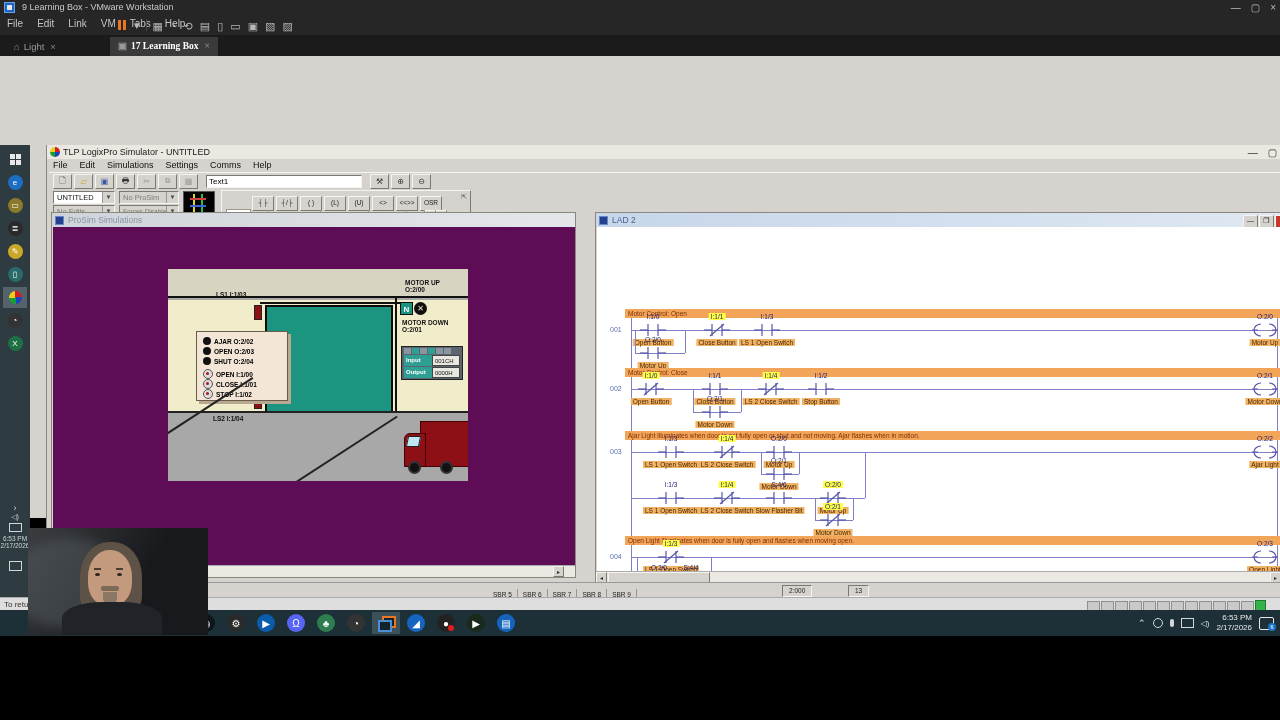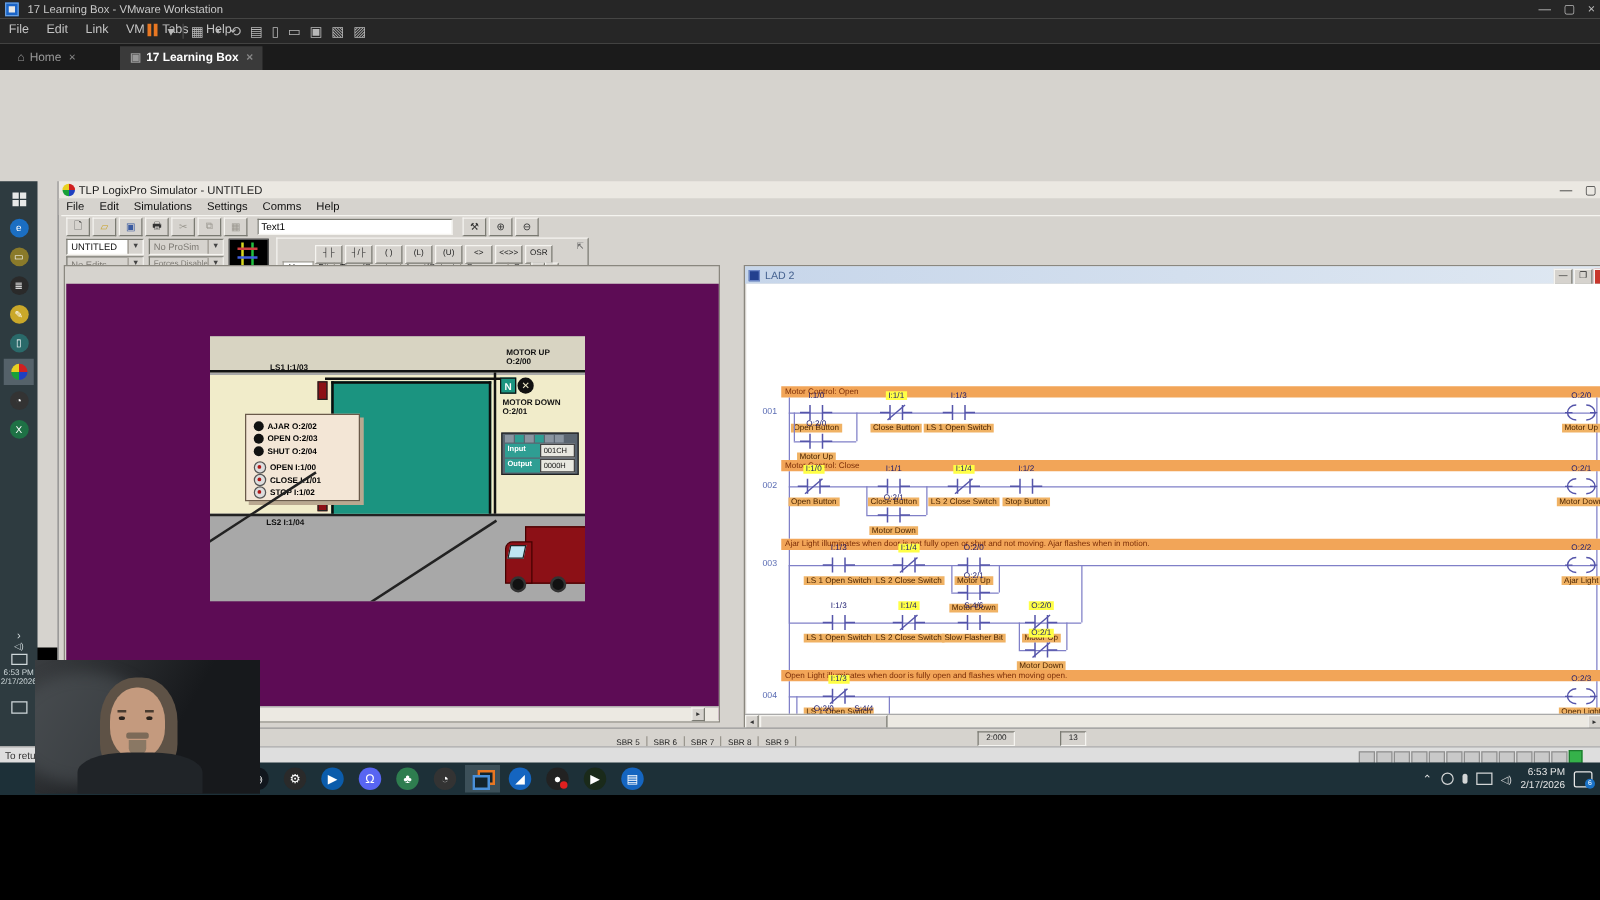--- a/index.html
+++ b/index.html
@@ -127,37 +127,37 @@
   #cam .body{position:absolute;left:34px;top:74px;width:100px;height:40px;background:#202428;border-radius:40% 40% 0 0;}
 </style>
 </head>
 <body>
 
 <div id="stage">
 
   <div class="abs" id="vmw">
     <div class="abs" id="vmw-title">
       <span class="logo"></span>
-      <span class="t">17 Learning Box - VMware Workstation</span>
+      <span class="t">9 Learning Box - VMware Workstation</span>
       <span class="winbtns">
           <span>—</span>
           <span>▢</span>
           <span>×</span>
         </span>
     </div>
     <div class="abs" id="vmw-menu"><span class="m">File</span><span class="m">Edit</span><span class="m">Link</span><span class="m">VM</span><span class="m">Tabs</span><span class="m">Help</span></div>
     <div class="abs" id="vmw-toolbar">
       <span><span class="pausebar"></span><span class="pausebar"></span></span>
       <span class="tbico">▾</span>
       <span class="tbsep"></span>
       <span id="vmw-tb-icons"><span class="tbico" style="margin-right: 7px;">▦</span><span class="tbico" style="margin-right: 7px;">◔</span><span class="tbico" style="margin-right: 7px;">⟲</span><span class="tbico" style="margin-right: 7px;">▤</span><span class="tbico" style="margin-right: 7px;">▯</span><span class="tbico" style="margin-right: 7px;">▭</span><span class="tbico" style="margin-right: 7px;">▣</span><span class="tbico" style="margin-right: 7px;">▧</span><span class="tbico" style="margin-right: 7px;">▨</span></span>
     </div>
     <div class="abs" id="vmw-tabs">
-        <div class="vtab" style="left: 6px;"><span class="hico">⌂</span><span>Home</span><span class="x">×</span></div>
-        <div class="vtab active" style="left: 96px;"><span class="hico">▣</span><span>17 Learning Box</span><span class="x">×</span></div>
+        <div class="vtab" style="left: 6px;"><span class="hico">⌂</span><span>Light</span><span class="x">×</span></div>
+        <div class="vtab active" style="left: 110px; font-family: Liberation Serif, serif;"><span class="hico">▣</span><span>17 Learning Box</span><span class="x">×</span></div>
       </div>
 
     <div class="abs" id="gbar">
       <div id="gbar-icons">
           <div class="gic" style="top: 4px;">
             <div class="startgrid">
               <i></i>
               <i></i>
               <i></i>
               <i></i>
@@ -242,20 +242,24 @@
         </div>
         <div id="nodetxt">Node to</div>
         <div id="palette">
           <div id="pal-btns" style="padding-left:28px;"><span class="pbtn">┤├</span><span class="pbtn">┤/├</span><span class="pbtn">( )</span><span class="pbtn">(L)</span><span class="pbtn">(U)</span><span class="pbtn">&lt;&gt;</span><span class="pbtn">&lt;&lt;&gt;&gt;</span><span class="pbtn">OSR</span></div>
           <div class="itabs" id="pal-tabs"><span class="itab active">User</span><span class="itab">Bit</span><span class="itab">Timer/Counter</span><span class="itab">Input/Output</span><span class="itab">Compare</span><span class="itab">Co</span><span class="scrbtn">◄</span><span class="scrbtn">►</span></div>
           <span class="abs" style="right:3px;top:2px;font-size:7px;color:#555;">⇱</span>
         </div>
       </div>
 
       <div class="abs cwin" style="left:4px;top:67px;width:525px;height:366px;">
+        <div class="ctitle inactive">
+          <span class="cico"></span>
+          <span>ProSim Simulations</span>
+        </div>
         <div class="abs" id="simarea">
           <div class="abs" id="scene">
             <div class="blk" style="left:0;top:0;width:300px;height:29px;background:#d8d4c2;border-bottom:2px solid #111;"></div>
             <div class="blk" style="left:0;top:31px;width:300px;height:111px;background:#f1ecca;"></div>
             <div class="blk" style="left:0;top:142px;width:300px;height:70px;background:#a8a8a8;border-top:2px solid #222;"></div>
             <div class="blk" style="left:97px;top:36px;width:128px;height:106px;background:#1b9480;border:2px solid #0c0c0c;border-bottom:none;"></div>
             <div class="blk" style="left:92px;top:33px;width:140px;height:2px;background:#111;"></div>
             <div class="blk" style="left:227px;top:29px;width:2px;height:113px;background:#111;"></div>
 
             <div class="blk" style="left:86px;top:36px;width:8px;height:15px;background:#8c1016;border:1px solid #222;"></div>

